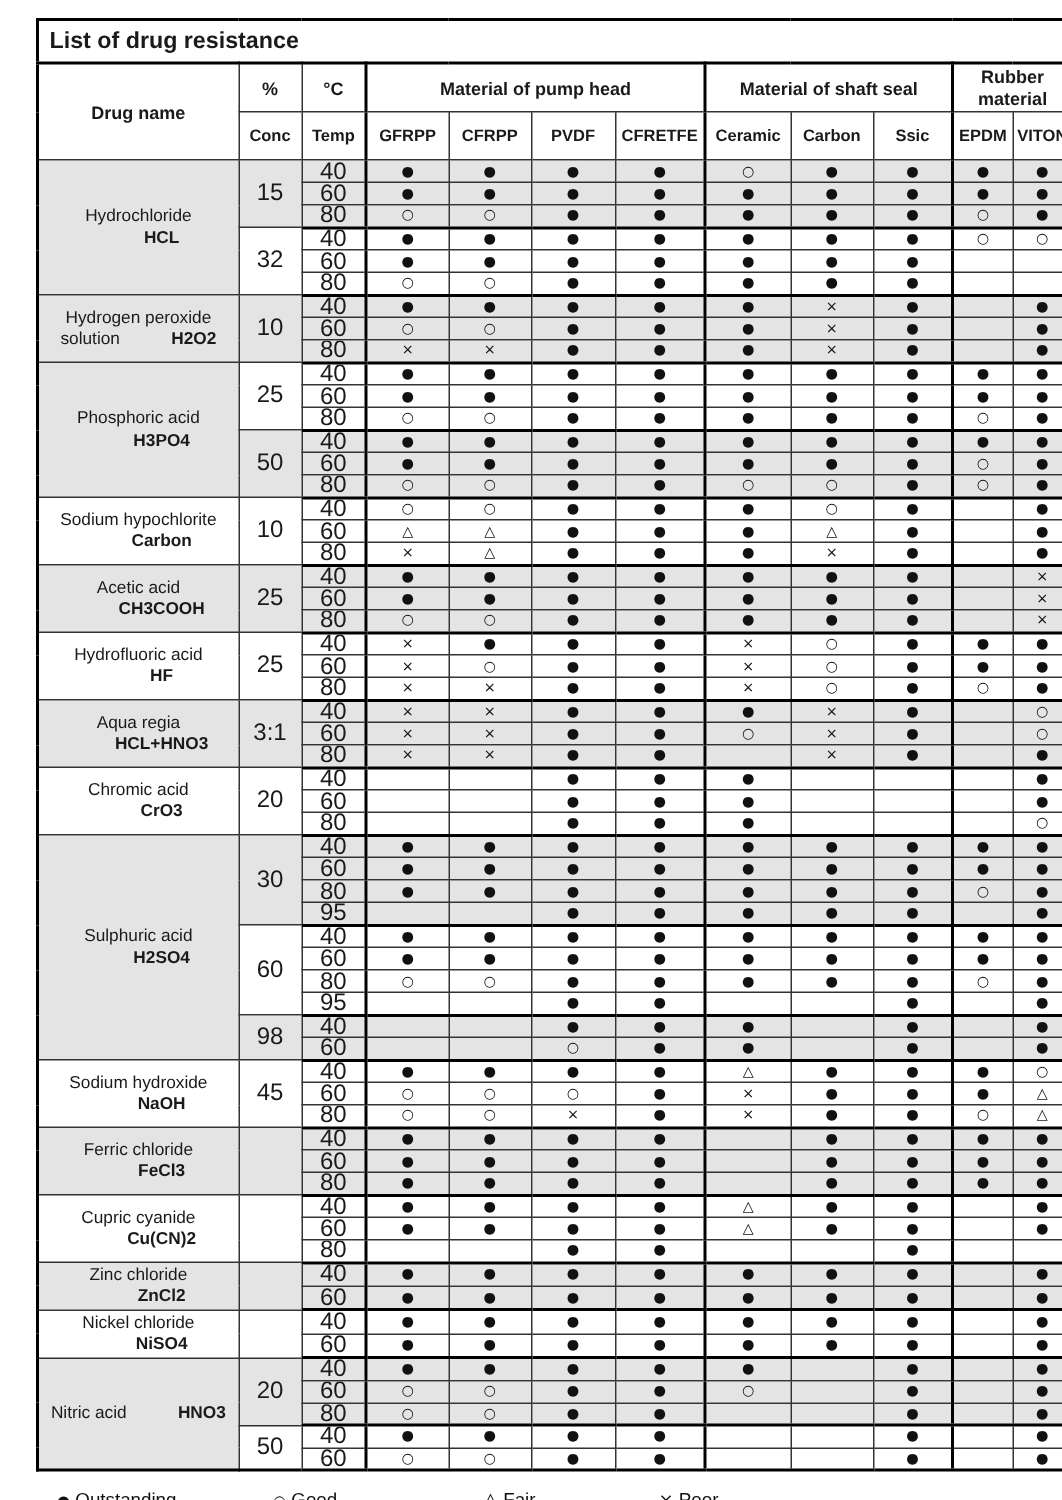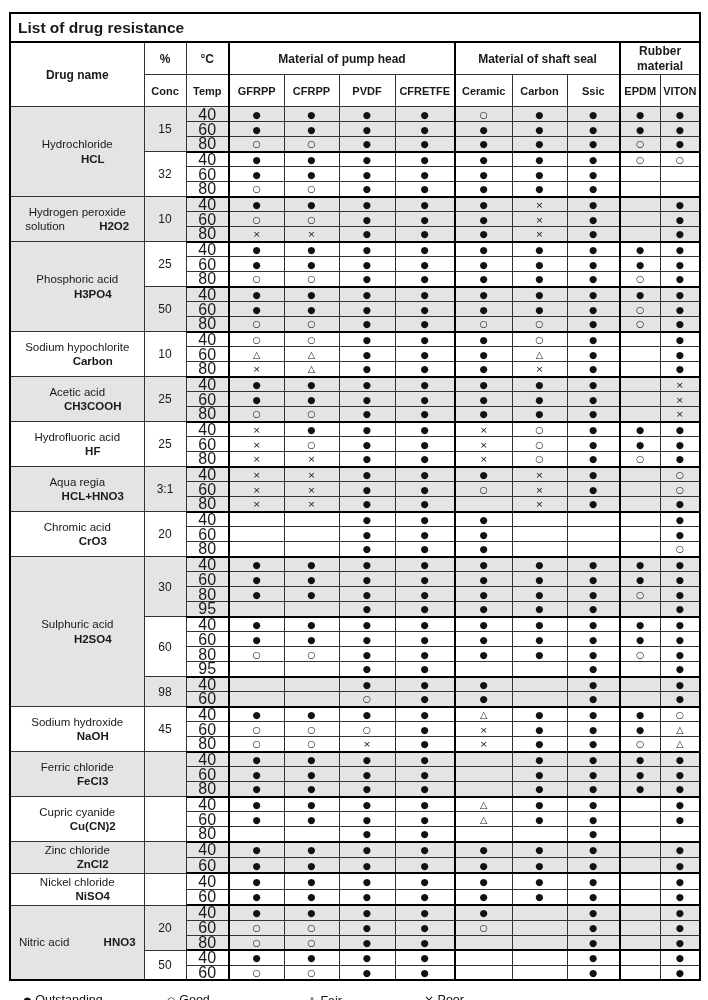--- a/index.html
+++ b/index.html
@@ -1,32 +1,32 @@
 <!DOCTYPE html>
 <html><head>
 <meta charset="utf-8">
 <style>
   html,body { margin:0; padding:0; }
   body {
     width:708px; height:1000px; position:relative; overflow:hidden;
     background:#ffffff; font-family:"Liberation Sans", sans-serif; color:#1a1a1a;
   }
-  .page { position:absolute; top:12px; left:9px; width:594px; }
+  .page { position:absolute; top:12px; left:24px; width:594px; }
   table { border-collapse:collapse; table-layout:fixed; width:690px; border:2px solid #000; }
   th, td { border:1px solid #333; padding:0; text-align:center; overflow:hidden; }
   thead th { font-weight:700; background:#fff; }
   .title-cell { font-size:15.5px; text-align:left; padding:3px 7px; border-bottom:2px solid #000; height:21px; }
   tr.h1 th { height:31px; font-size:12px; }
   tr.h2 th { height:31px; font-size:11px; }
   .rubber-head { line-height:1.2; padding:0 8px; }
   .gsep { border-left:2px solid #000; }
   tbody tr { height:15px; }
   td.drug { font-size:11.5px; line-height:1.25; padding:1px 3px; vertical-align:middle; }
   td.drug b { font-weight:700;padding-left:31px; }
-  td.conc { font-size:12px; vertical-align:middle; }
+  td.conc { font-size:16px; vertical-align:middle; }
   td.temp { font-size:16px; line-height:13px; }
   td.sym  { font-size:9.5px; line-height:13px; font-family:"DejaVu Sans", sans-serif; color:#111; }
   .sg { background:#e4e4e4; }
   .sw { background:#ffffff; }
   tr.block-end td { border-bottom:2px solid #000; }
   tr.drug-end  td { border-bottom:2px solid #000; }
   .legend { position:absolute; top:981px; left:10px; width:690px; height:18px; font-size:12.5px; color:#111; }
   .legend-item { position:absolute; top:0; white-space:nowrap; }
   .legend-item .legend-sym { font-family:"DejaVu Sans", sans-serif; font-size:10px; }
   .legend-item.l-fair .legend-sym { font-size:13px; }

